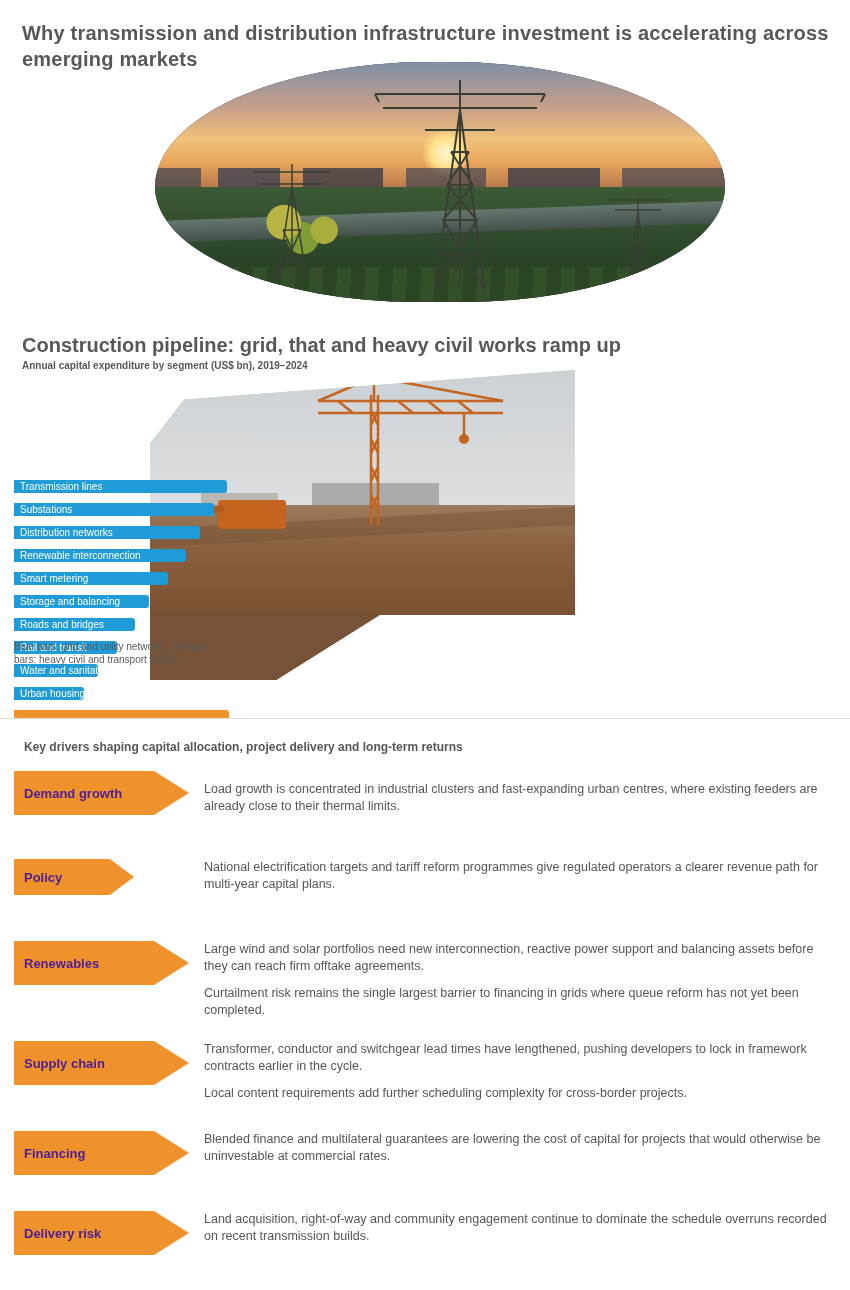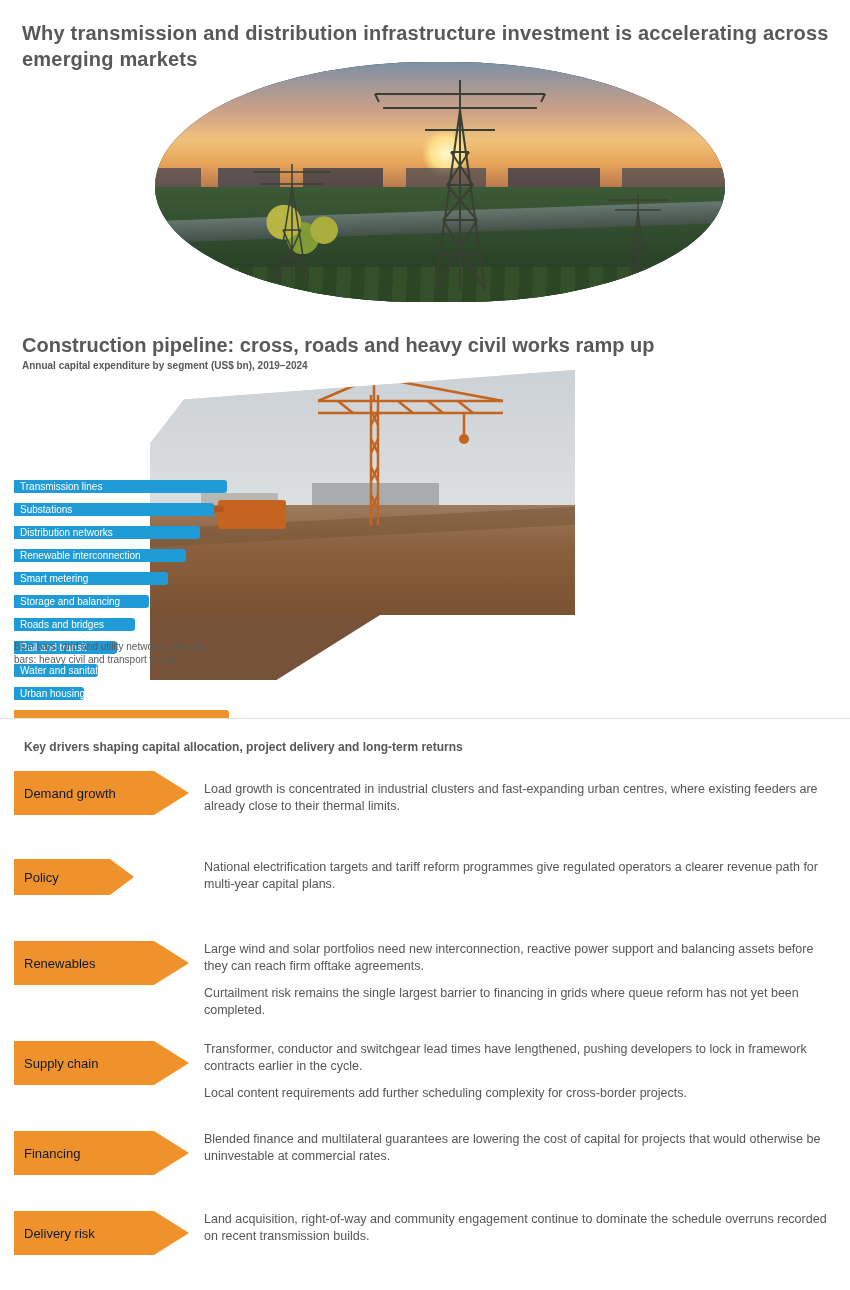--- a/index.html
+++ b/index.html
@@ -233,23 +233,23 @@
     left: 0; top: 0;
     width: 175px;
     height: 44px;
     background: #f0922b;
     clip-path: polygon(0 0, 80% 0, 100% 50%, 80% 100%, 0 100%);
     display: flex;
     align-items: center;
   }
   .arrow.short { width: 120px; height: 36px; }
   .arrow-label {
-    color: #0f172a;
+    color: #4c1d95;
     font-size: 13px;
-    font-weight: normal;
+    font-weight: bold;
     padding-left: 10px;
     line-height: 15px;
     max-width: 122px;
   }
   .item-body {
     position: absolute;
     left: 190px;
     top: 0;
     width: 630px;
     font-size: 12.5px;
@@ -332,21 +332,21 @@
           <line x1="24" y1="96" x2="41" y2="52"></line>
           <line x1="46" y1="96" x2="29" y2="52"></line>
         </g>
       </svg>
     </div>
   </div>
 </div>
 
 <div class="section-two">
 
-  <div class="heading-two">Construction pipeline: cross, roads and heavy civil works ramp up</div>
+  <div class="heading-two">Construction pipeline: grid, that and heavy civil works ramp up</div>
 
   <div class="subhead-two">Annual capital expenditure by segment (US$ bn), 2019–2024</div>
 
   <div class="photo-crane">
     <div class="haze"></div>
     <div class="bldg"></div>
     <div class="bldg2"></div>
     <div class="dirt"></div>
     <div class="truck"></div>
     <svg class="crane-svg" width="230" height="150" viewBox="0 0 230 150">

